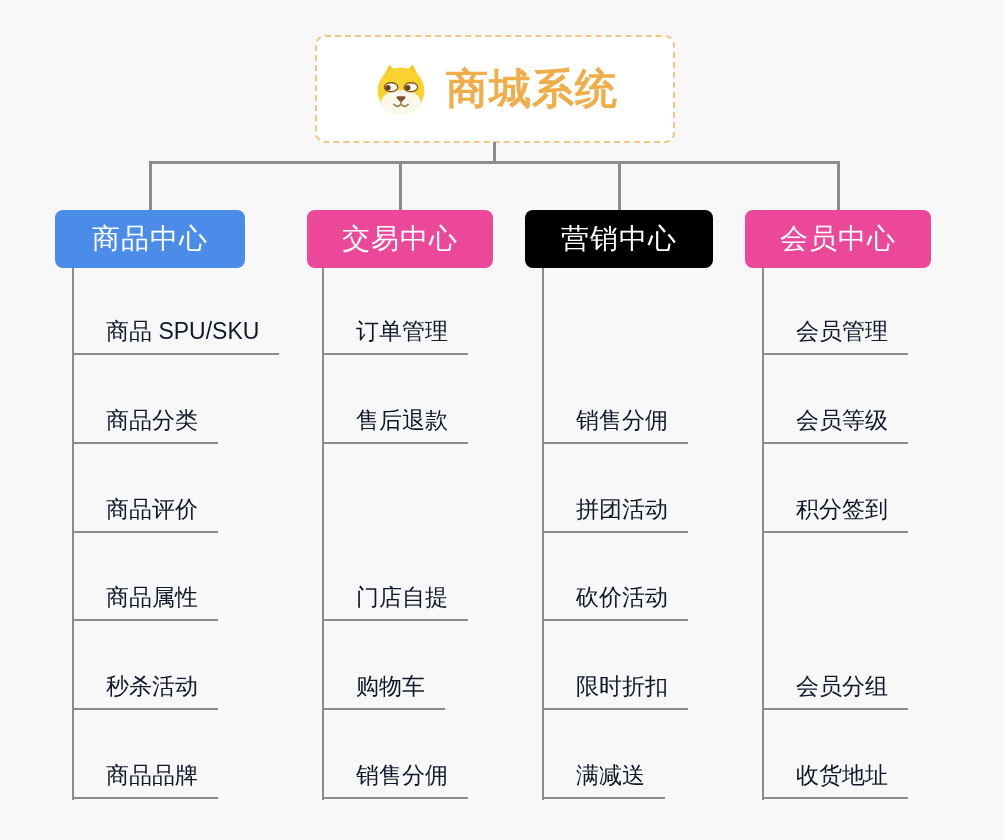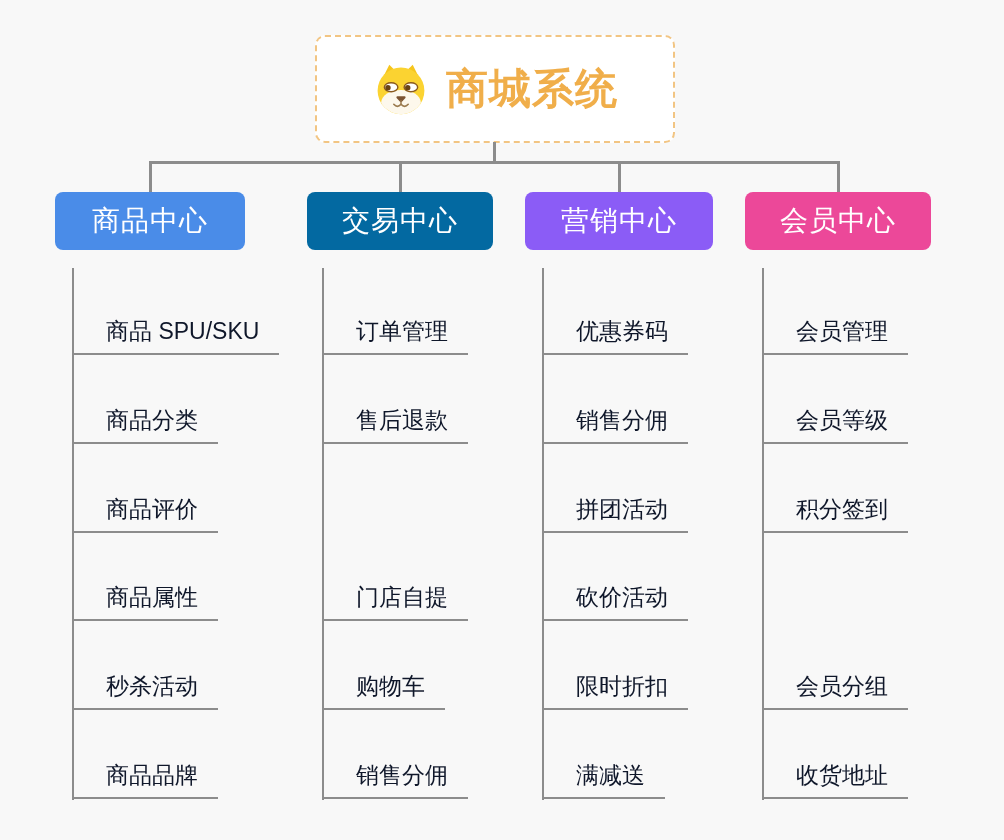--- a/index.html
+++ b/index.html
@@ -26,21 +26,21 @@
     white-space:nowrap;
   }
   .dog{width:58px;height:54px;display:block;}
   
   .line{position:absolute;background:var(--line,#8c8c8c);}
   .stem{left:493px;top:142px;width:3px;height:20px;}
   .rail{left:149px;top:161px;width:691px;height:3px;}
   .drop{top:161px;width:3px;height:49px;}
   
   .cat-box{
-    position:absolute;top:192px;height:58px;
+    position:absolute;top:210px;height:58px;
     border-radius:8px;
     display:flex;align-items:center;justify-content:center;
     color:#ffffff;font-size:28px;font-weight:500;letter-spacing:1px;
     white-space:nowrap;
     box-sizing:border-box;
   }
   
   .trunk{top:268px;width:2px;height:532px;}
   
   .leaf{
@@ -87,31 +87,30 @@
 
   <div class="cat-box" style="left: 55px; width: 190px; background-color: rgb(74, 140, 232);">商品中心</div>
   <div class="line trunk" style="left:72px"></div>
   <div class="leaf" style="left:72px;top:316px">商品 SPU/SKU</div>
   <div class="leaf" style="left:72px;top:405px">商品分类</div>
   <div class="leaf" style="left:72px;top:494px">商品评价</div>
   <div class="leaf" style="left:72px;top:582px">商品属性</div>
   <div class="leaf" style="left:72px;top:671px">秒杀活动</div>
   <div class="leaf" style="left:72px;top:760px">商品品牌</div>
 
-  <div class="cat-box" style="left: 307px; width: 186px; background-color: #0369a1;">交易中心</div>
+  <div class="cat-box" style="left: 307px; width: 186px; background-color: #ec4899;">交易中心</div>
   <div class="line trunk" style="left:322px"></div>
   <div class="leaf" style="left:322px;top:316px">订单管理</div>
   <div class="leaf" style="left:322px;top:405px">售后退款</div>
   <div class="leaf" style="left:322px;top:582px">门店自提</div>
   <div class="leaf" style="left:322px;top:671px">购物车</div>
   <div class="leaf" style="left:322px;top:760px">销售分佣</div>
 
-  <div class="cat-box" style="left: 525px; width: 188px; background-color: #8b5cf6;">营销中心</div>
+  <div class="cat-box" style="left: 525px; width: 188px; background-color: #000000;">营销中心</div>
   <div class="line trunk" style="left:542px"></div>
-  <div class="leaf" style="left:542px;top:316px">优惠券码</div>
   <div class="leaf" style="left:542px;top:405px">销售分佣</div>
   <div class="leaf" style="left:542px;top:494px">拼团活动</div>
   <div class="leaf" style="left:542px;top:582px">砍价活动</div>
   <div class="leaf" style="left:542px;top:671px">限时折扣</div>
   <div class="leaf" style="left:542px;top:760px">满减送</div>
 
   <div class="cat-box" style="left: 745px; width: 186px; background-color: #ec4899;">会员中心</div>
   <div class="line trunk" style="left:762px"></div>
   <div class="leaf" style="left:762px;top:316px">会员管理</div>
   <div class="leaf" style="left:762px;top:405px">会员等级</div>

